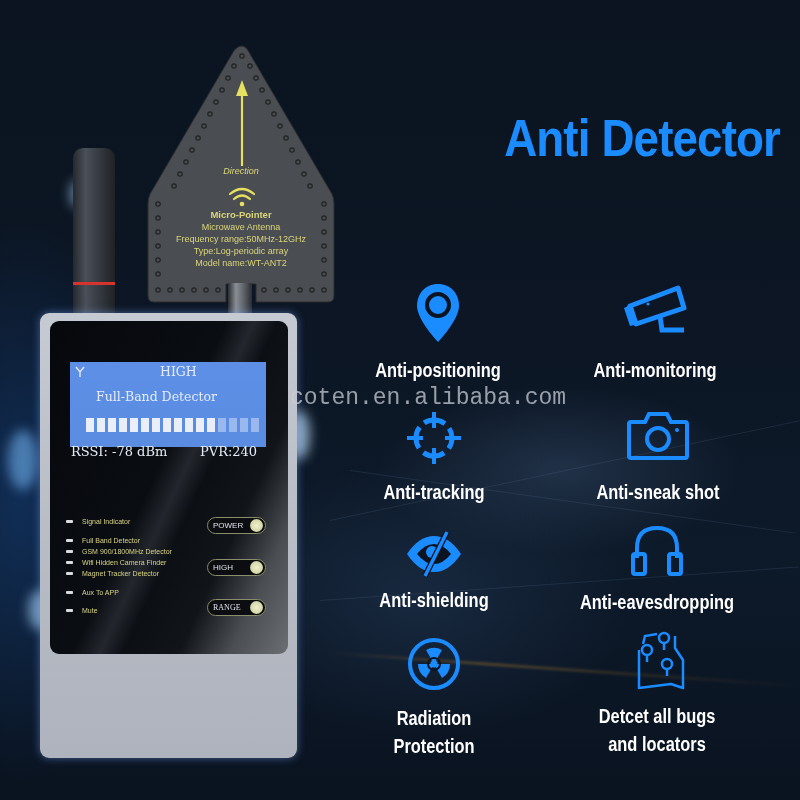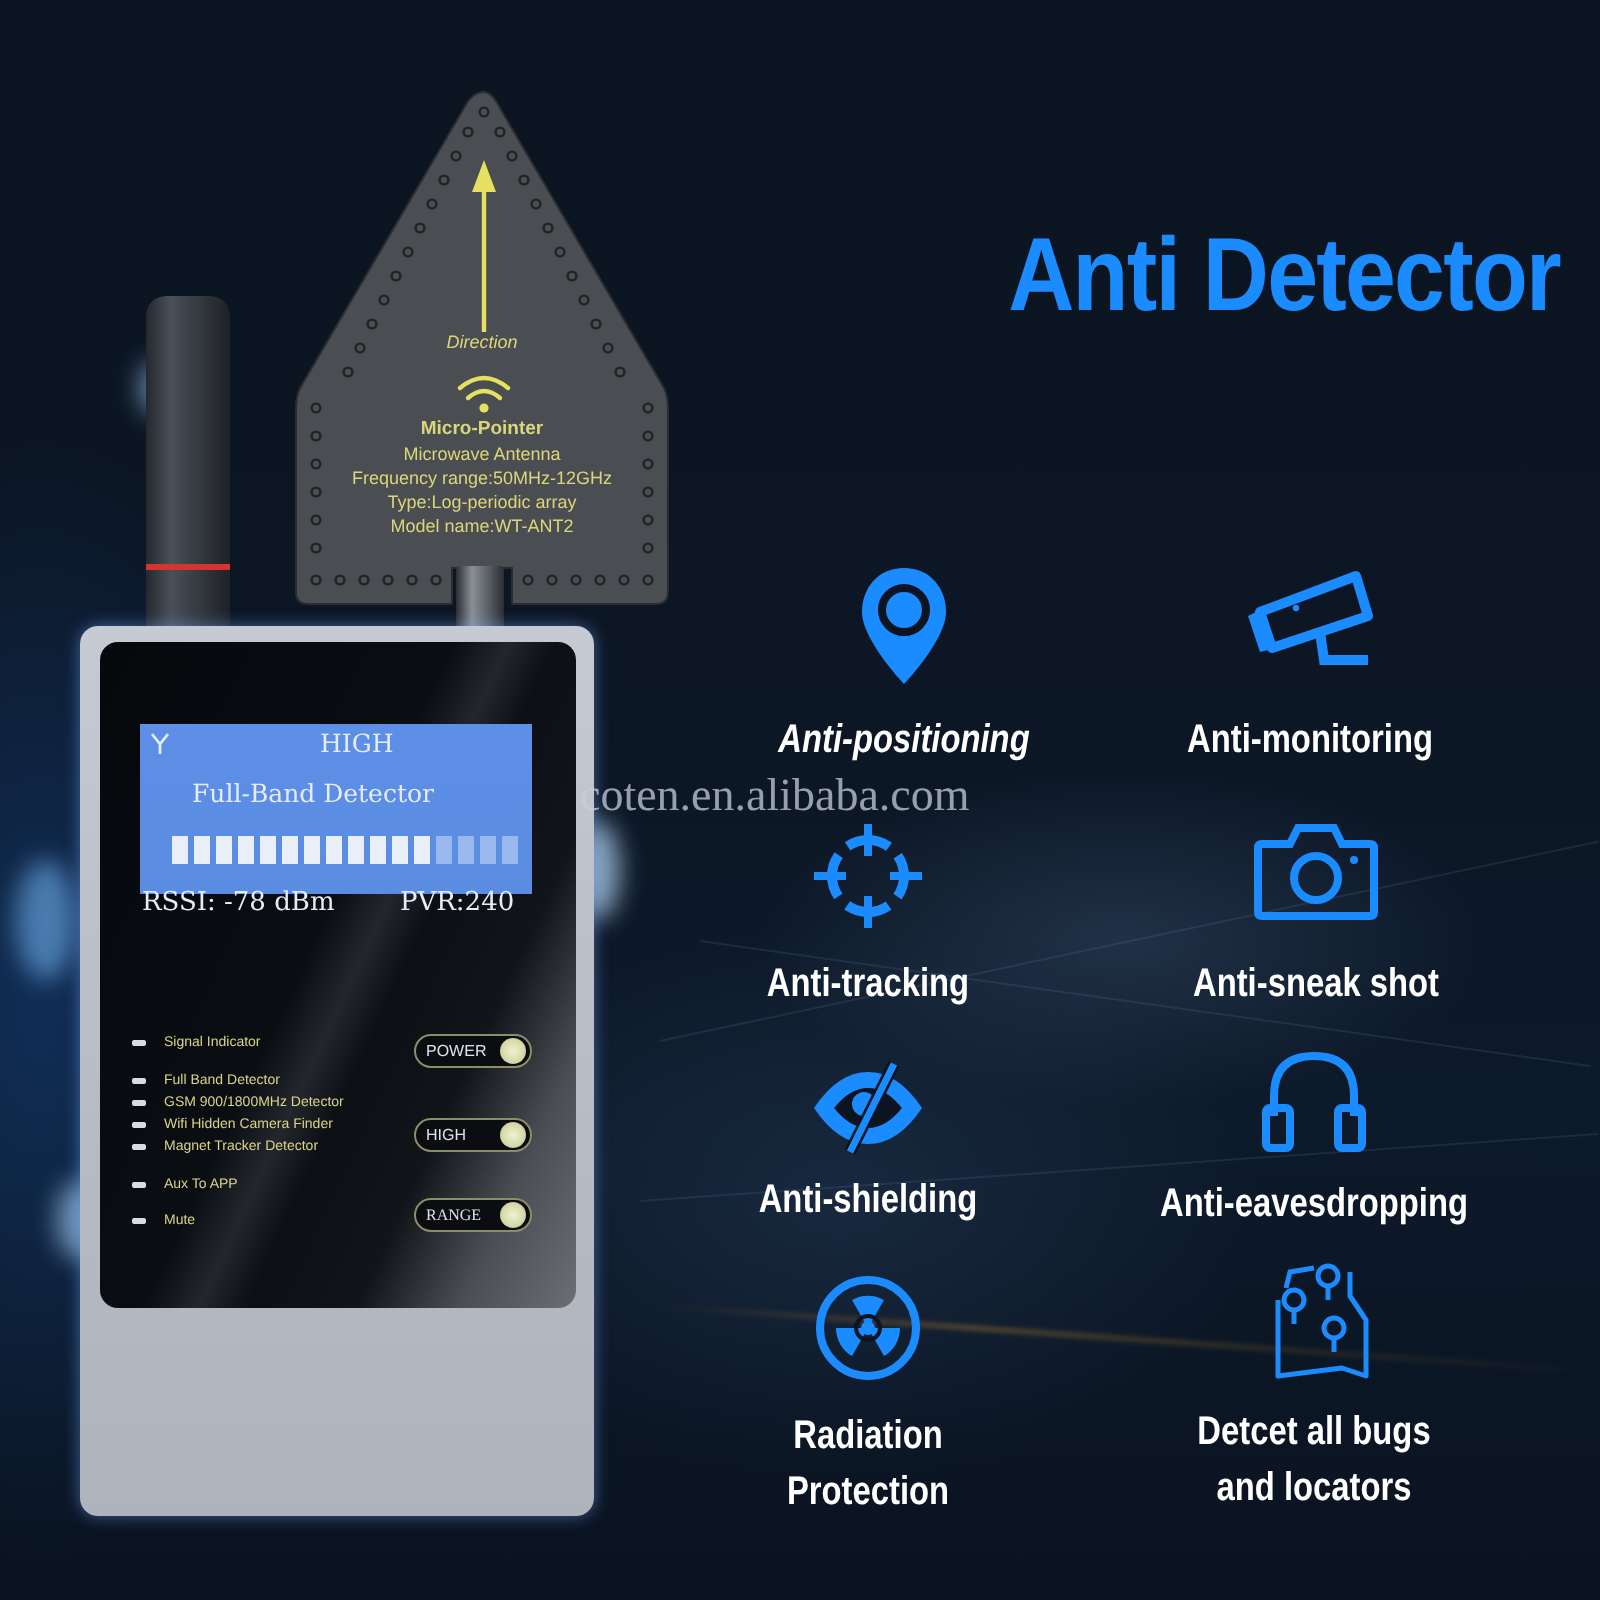--- a/index.html
+++ b/index.html
@@ -60,21 +60,21 @@
 
   
   .headline { left:430px; top:108px; width:350px; text-align:right; font-size:52px; font-weight:bold; color:#1a8cff;
     letter-spacing:-1px; transform: scaleX(0.88); transform-origin:right center; font-family:"Liberation Sans", sans-serif; }
   .sub { left:330px; top:183px; width:448px; text-align:right; font-family:"DejaVu Sans", sans-serif; font-size:22px; color:#f2f4f8; line-height:31px; }
 
   .feature { position:absolute; width:200px; text-align:center; }
   .feature .ic { display:block; margin:0 auto; }
   .feature .lbl { color:#fff; font-weight:bold; font-size:20px; line-height:28px; transform: scaleX(0.82); white-space:nowrap; font-family:"Liberation Sans", sans-serif; }
 
-  .watermark { left:290px; top:385px; font-size:23px; color:rgba(200,205,215,0.75); font-family:Liberation Serif, serif; }
+  .watermark { left:290px; top:385px; font-size:23px; color:rgba(200,205,215,0.75); font-family:Liberation Mono, monospace; }
 </style>
 </head>
 <body>
 
 <div class="streak" style="left:330px;top:520px;width:480px;transform:rotate(-12deg);"></div>
 <div class="streak" style="left:350px;top:470px;width:450px;transform:rotate(8deg);"></div>
 <div class="streak" style="left:320px;top:600px;width:480px;transform:rotate(-4deg);"></div>
 <div class="orange-streak"></div>
 <div class="glow" style="left:8px;top:430px;width:30px;height:60px;background:rgba(120,190,255,0.55);"></div>
 <div class="glow" style="left:28px;top:590px;width:24px;height:40px;background:rgba(170,215,255,0.6);"></div>
@@ -227,21 +227,21 @@
     <span>RANGE</span>
     <span class="knob"></span>
   </div>
 
 <div class="abs headline">Anti Detector</div>
 <div class="abs sub">
 </div>
 
 <div class="abs watermark">coten.en.alibaba.com</div>
 
-<div class="feature" style="left:352px;top:282px;font-style:italic;">
+<div class="feature" style="left:338px;top:282px;">
   <svg class="ic" width="50" height="64" viewBox="0 0 50 64">
     <path d="M25 2 C12 2 4 12 4 24 C4 38 25 60 25 60 C25 60 46 38 46 24 C46 12 38 2 25 2 Z" fill="#1a8cff"></path>
     <circle cx="25" cy="23" r="11" fill="none" stroke="#0b1420" stroke-width="4"></circle>
   </svg>
   <div class="lbl" style="margin-top:10px;">Anti-positioning</div>
 </div>
 
 <div class="feature" style="left:555px;top:284px;">
   <svg class="ic" width="70" height="56" viewBox="0 0 70 56">
     <polygon points="10,22 58,4 64,24 16,40" fill="none" stroke="#1a8cff" stroke-width="5" stroke-linejoin="round"></polygon>

